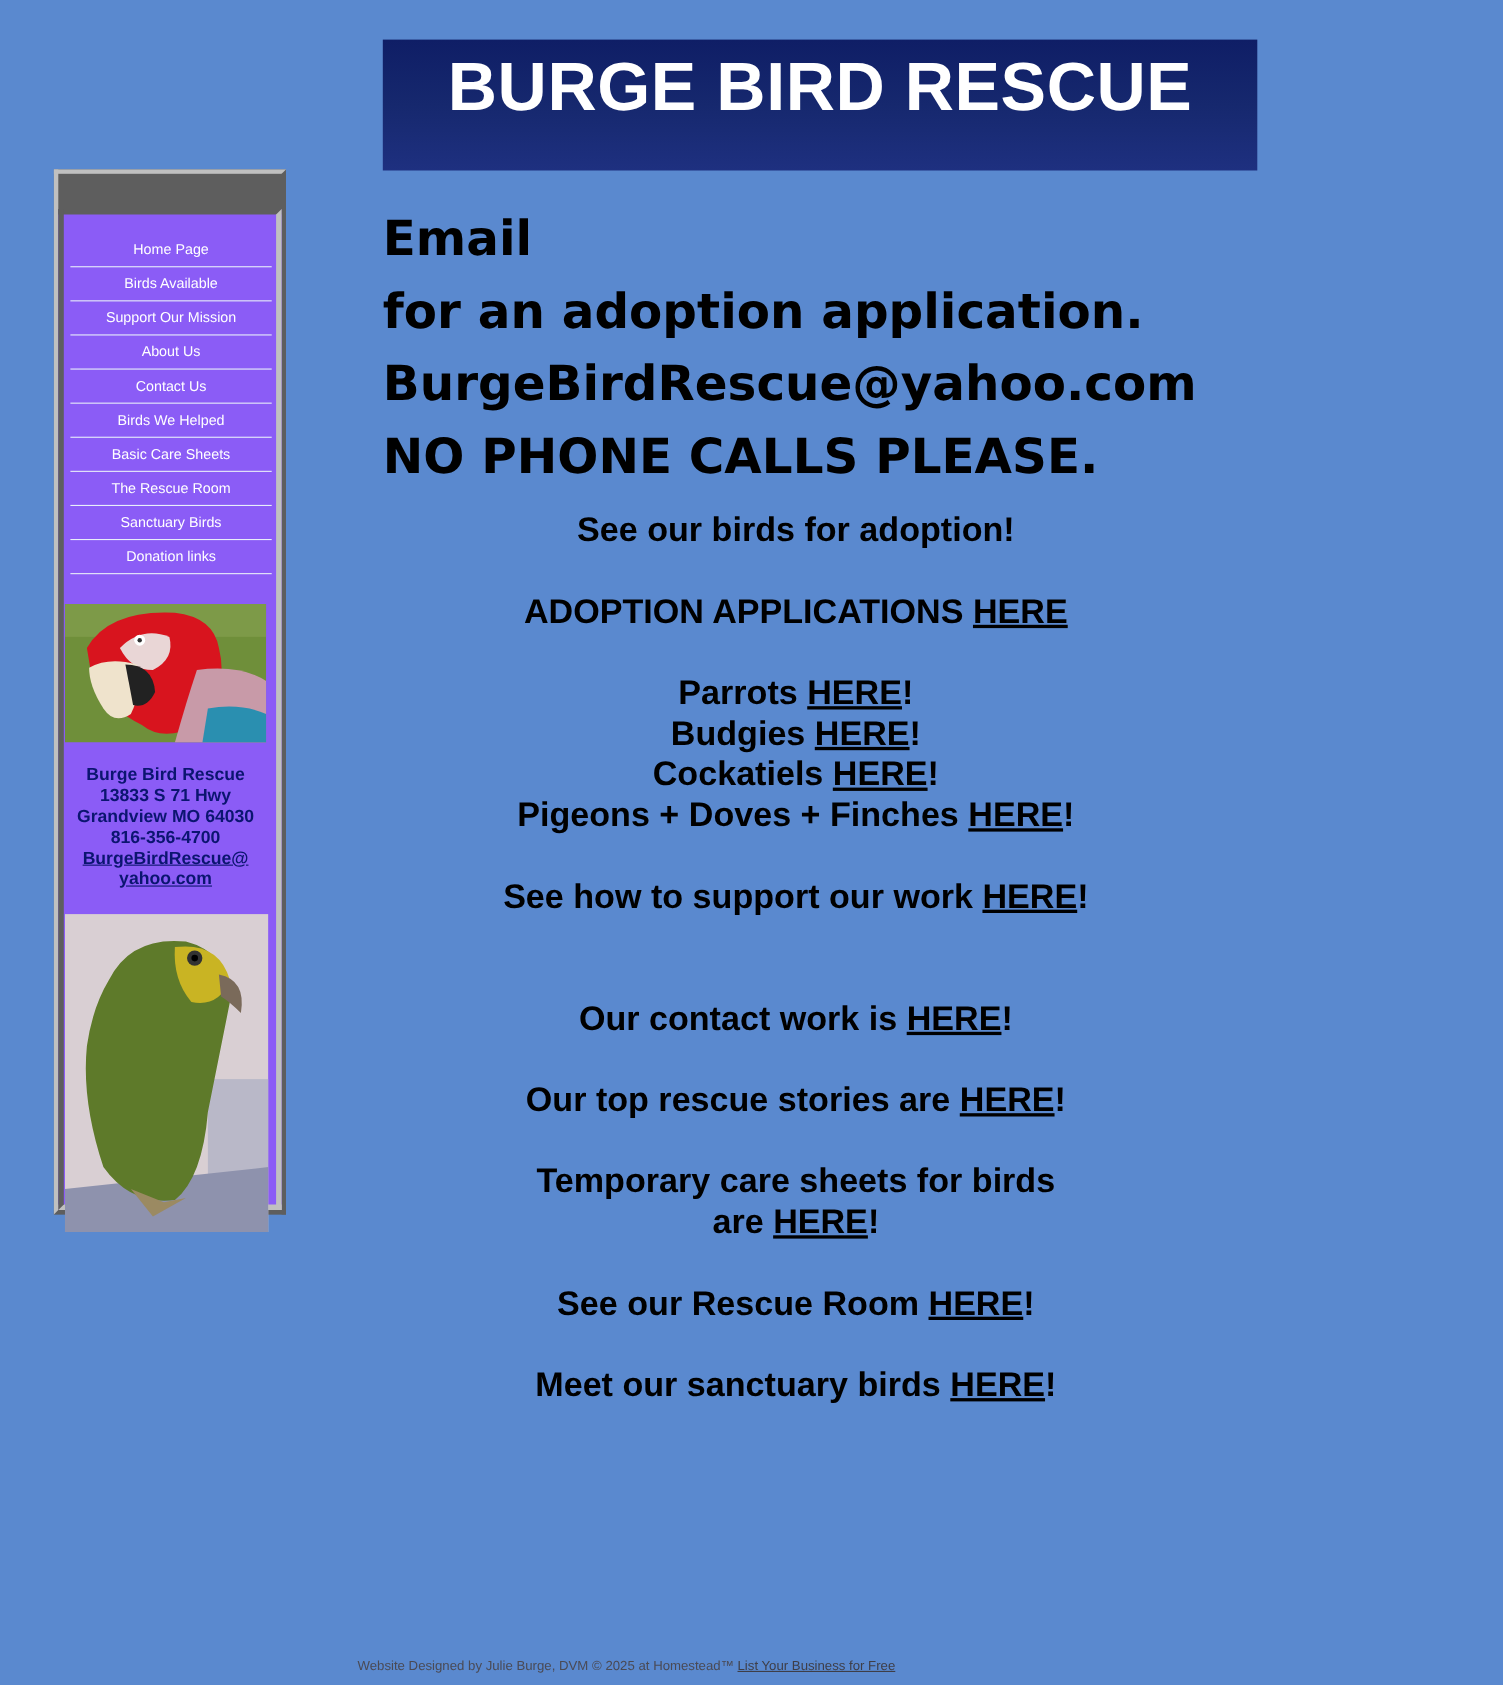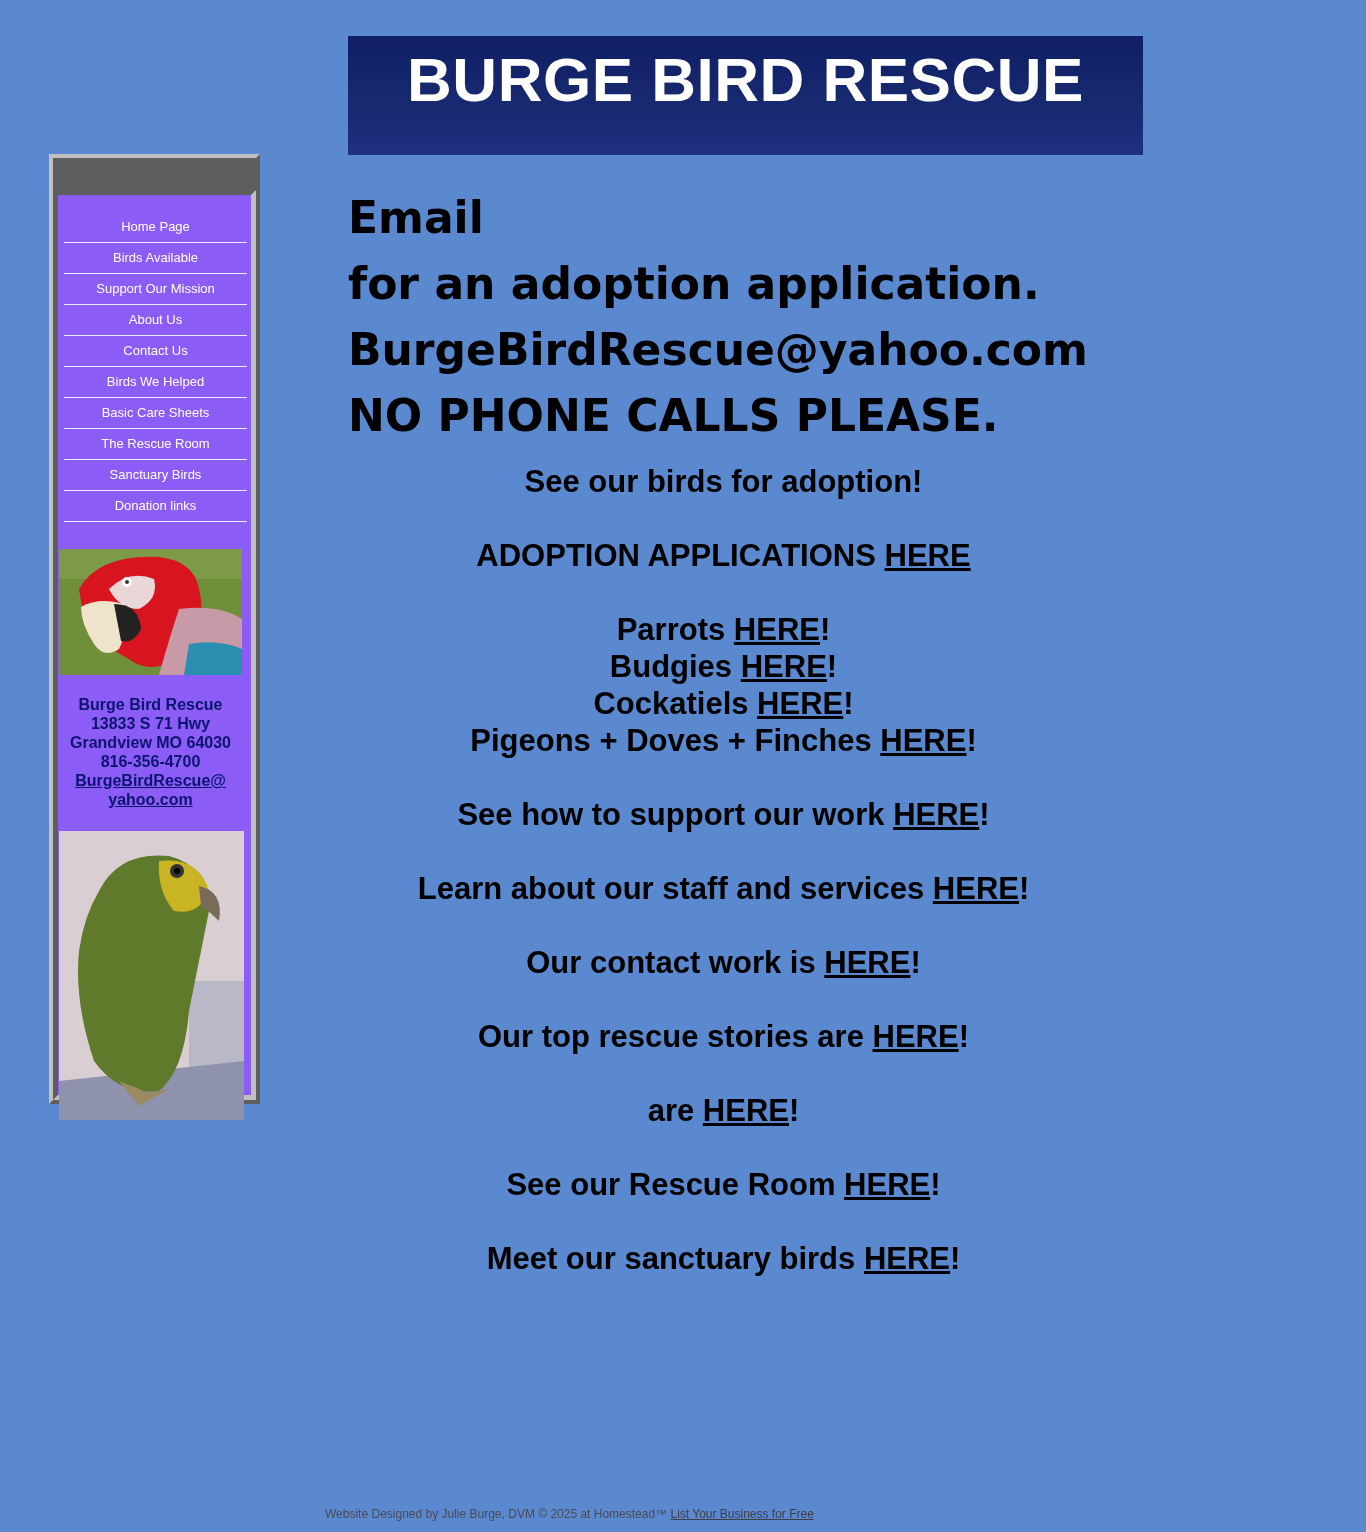--- a/index.html
+++ b/index.html
@@ -131,26 +131,26 @@
   <div class="gap"></div>
   <p><span>ADOPTION APPLICATIONS </span><a>HERE</a></p>
   <div class="gap"></div>
   <p><span>Parrots </span><a>HERE</a><span>!</span></p>
   <p><span>Budgies </span><a>HERE</a><span>!</span></p>
   <p><span>Cockatiels </span><a>HERE</a><span>!</span></p>
   <p><span>Pigeons + Doves + Finches </span><a>HERE</a><span>!</span></p>
   <div class="gap"></div>
   <p><span>See how to support our work </span><a>HERE</a><span>!</span></p>
   <div class="gap"></div>
-  <p><span>Learn about our staff and services </span><a>HERE</a><span>!</span></p>
   <div class="gap"></div>
   <p><span>Our contact work is </span><a>HERE</a><span>!</span></p>
   <div class="gap"></div>
   <p><span>Our top rescue stories are </span><a>HERE</a><span>!</span></p>
   <div class="gap"></div>
+  <p>Temporary care sheets for birds</p>
   <p><span>are </span><a>HERE</a><span>!</span></p>
   <div class="gap"></div>
   <p><span>See our Rescue Room </span><a>HERE</a><span>!</span></p>
   <div class="gap"></div>
   <p><span>Meet our sanctuary birds </span><a>HERE</a><span>!</span></p>
   <div class="gap"></div>
 </div>
 
 <div class="footer">
   <span>Website Designed by Julie Burge, DVM © 2025 at Homestead™ </span><a>List Your Business for Free</a>

